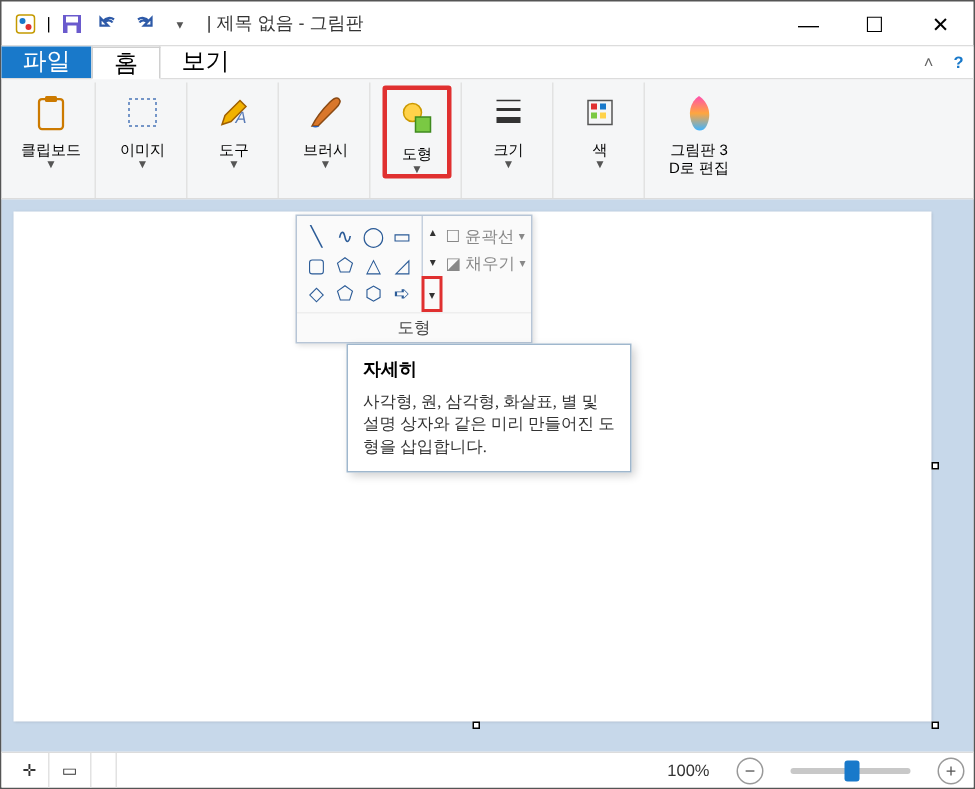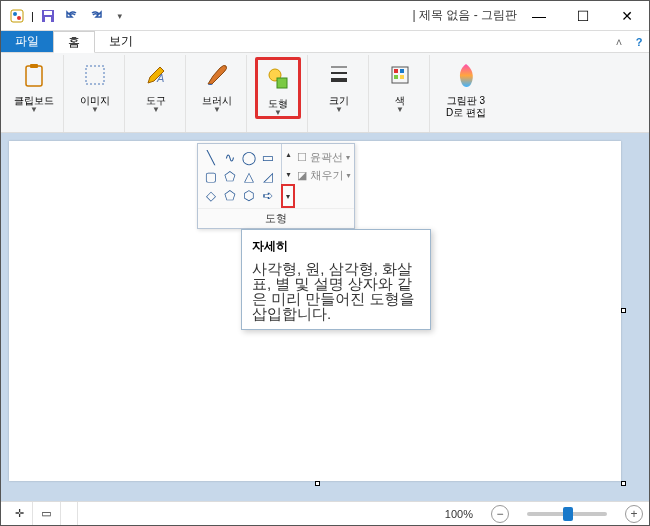--- a/index.html
+++ b/index.html
@@ -3,27 +3,27 @@
 <meta charset="utf-8">
 <style>
   * { box-sizing: border-box; margin: 0; padding: 0; }
   body { font-family: "Malgun Gothic", "Segoe UI", sans-serif; font-size: 11px; background: #fff; }
   .window { width: 650px; height: 526px; border: 1px solid #555; position: relative; background: #fff; display: flex; flex-direction: column; }
 
   
   .titlebar { height: 30px; display: flex; align-items: center; border-bottom: 1px solid #dcdcdc; }
   .titlebar-left { display: flex; align-items: center; gap: 4px; padding-left: 6px; }
   .titlebar-left .qat-btn { width: 20px; height: 20px; display: flex; align-items: center; justify-content: center; }
-  .titlebar-title { flex: 1; text-align: right; padding-left: 8px; font-size: 12px; color: #333; }
+  .titlebar-title { flex: 1; text-align: left; padding-left: 8px; font-size: 12px; color: #333; }
   .titlebar-controls { display: flex; }
   .titlebar-controls .ctl { width: 44px; height: 28px; display: flex; align-items: center; justify-content: center; font-size: 14px; cursor: default; }
 
   
   .tabrow { height: 22px; display: flex; align-items: stretch; border-bottom: 1px solid #dcdcdc; background: #fff; }
-  .tab { padding: 2px 14px; display: flex; align-items: center; font-size: 12px; }
+  .tab { padding: 2px 14px; display: flex; align-items: center; font-size: 16px; }
   .tab.file { background: #1979ca; color: #fff; }
   .tab.active { border: 1px solid #d0d0d0; border-bottom: 1px solid #fff; margin-bottom: -1px; background: #fff; }
   .tabrow-spacer { flex: 1; }
   .tab-help { width: 20px; display:flex; align-items:center; justify-content:center; color:#1979ca; font-weight:bold; }
   .tab-collapse { width:20px; display:flex; align-items:center; justify-content:center; color:#666; }
 
   
   .ribbon { height: 80px; background: #f5f6f7; border-bottom: 1px solid #dcdcdc; display: flex; align-items: stretch; padding: 2px 4px 0 4px; gap: 2px; }
   .rgroup { border-right: 1px solid #e2e2e2; padding: 2px 6px; display:flex; flex-direction:column; align-items:center; justify-content:flex-start; }
   .rgroup:last-child { border-right: none; }
@@ -45,23 +45,23 @@
   .shape-grid { display:grid; grid-template-columns:repeat(4,18px); grid-template-rows:repeat(3,18px); gap:1px; padding:4px; }
   .shape-grid .s { display:flex; align-items:center; justify-content:center; font-size:13px; color:#2b5b97; }
   .scrollers { display:flex; flex-direction:column; width:14px; }
   .scrollers .sc { flex:1; border-left:1px solid #c5d0de; display:flex; align-items:center; justify-content:center; font-size:8px; color:#333; }
   .sc.highlight { border:2px solid #e03030; }
   .popup-right { flex:1; padding:4px 2px; font-size:11px; color:#888; }
   .popup-right .opt { display:flex; align-items:center; gap:3px; height:18px; }
   .popup-footer { text-align:center; font-size:11px; padding:2px; color:#444; border-top:1px solid #eee; }
 
   
-  .tooltip { position:absolute; left:240px; top:96px; width:190px; background:#fff; border:1px solid #9fb7cd; box-shadow:2px 2px 6px rgba(0,0,0,.2); padding:8px 10px; }
+  .tooltip { position:absolute; left:230px; top:96px; width:190px; background:#fff; border:1px solid #9fb7cd; box-shadow:2px 2px 6px rgba(0,0,0,.2); padding:8px 10px; }
   .tooltip .tt-title { font-weight:bold; font-size:12px; margin-bottom:6px; }
-  .tooltip .tt-body { font-size:15px; line-height:15px; color:#333; }
+  .tooltip .tt-body { font-size:11px; line-height:15px; color:#333;font-family:Liberation Serif, serif; }
 
   
   .statusbar { height:24px; border-top:1px solid #dcdcdc; display:flex; align-items:center; font-size:11px; color:#333; padding:0 6px; background:#fff; }
   .statusbar .seg { display:flex; align-items:center; gap:4px; padding:0 8px; border-right:1px solid #e2e2e2; height:100%; }
   .statusbar .spacer { flex:1; }
   .statusbar .zoomctl { display:flex; align-items:center; gap:18px; }
   .slider { width:80px; height:4px; background:#c8c8c8; position:relative; border-radius:2px; }
   .slider .thumb { position:absolute; left:36px; top:-5px; width:10px; height:14px; background:#1979ca; border-radius:2px; }
   .zbtn { width:18px; height:18px; border:1px solid #999; border-radius:50%; display:flex; align-items:center; justify-content:center; font-size:12px; color:#555; }
 

